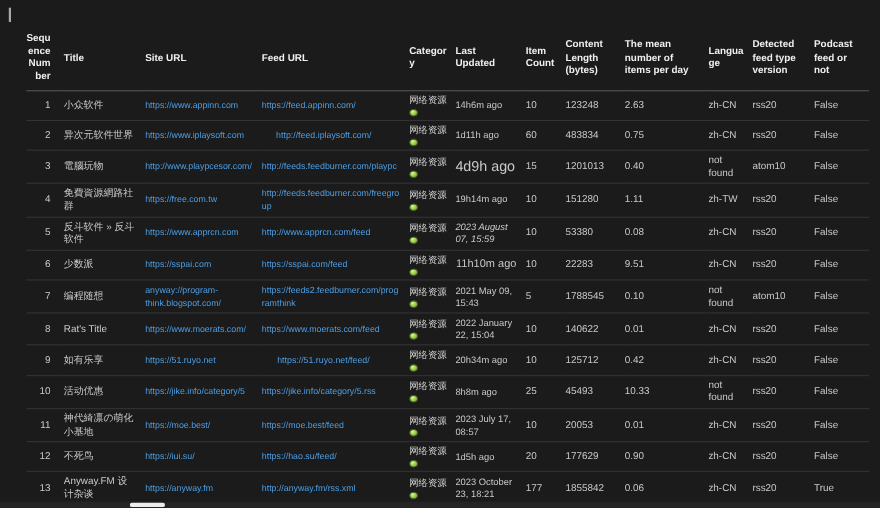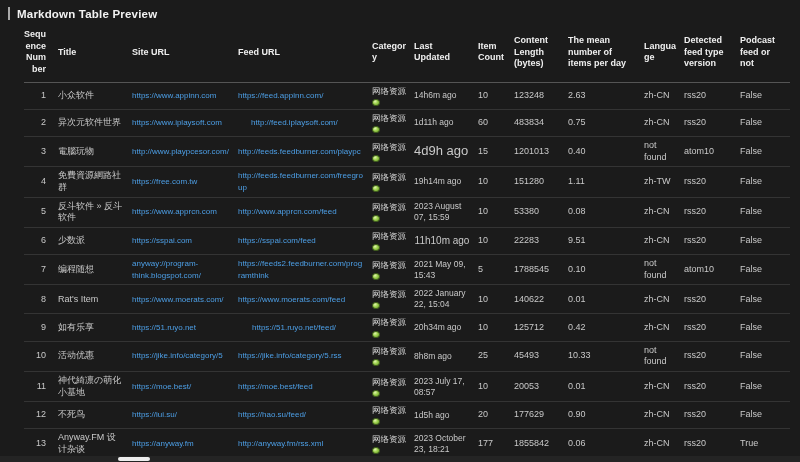--- a/index.html
+++ b/index.html
@@ -70,21 +70,20 @@
   .hscrollbar .thumb {
     position: absolute; left: 118px; top: 1px; width: 32px; height: 4px;
     background: #ededed; border-radius: 2px;
   }
 </style>
 </head>
 <body style="background: rgb(27, 27, 27);">
 
 <div class="page-title-bar">
   <span class="title-accent"></span>
-  <span class="page-title">Markdown Table Preview</span>
 </div>
 
 <table>
   <colgroup>
     <col class="c-seq">
       <col class="c-title">
       <col class="c-site">
       <col class="c-feed">
     <col class="c-cat">
       <col class="c-updated">
@@ -196,21 +195,21 @@
     <td class="al-right">5</td>
     <td>反斗软件 » 反斗软件</td>
     <td><a class="link url" style="color: rgb(77, 159, 230);">https://www.apprcn.com</a></td>
     <td><a class="link url" style="color: rgb(77, 159, 230);">http://www.apprcn.com/feed</a></td>
     <td>
       <div class="cat-stack">
         <span class="cat-label">网络资源</span>
         <span class="cat-dot"></span>
       </div>
     </td>
-    <td style="font-size:8.5px;">2023 August 07, 15:59</td>
+    <td style="font-size:8.5px;font-style:italic;">2023 August 07, 15:59</td>
     <td>10</td>
     <td>53380</td>
     <td>0.08</td>
     <td>zh-CN</td>
     <td>rss20</td>
     <td>False</td>
   </tr>
 
   <tr>
     <td class="al-right">6</td>
@@ -247,21 +246,21 @@
     <td>5</td>
     <td>1788545</td>
     <td>0.10</td>
     <td>not found</td>
     <td>atom10</td>
     <td>False</td>
   </tr>
 
   <tr>
     <td class="al-right">8</td>
-    <td>Rat's Item</td>
+    <td>Rat's Title</td>
     <td><a class="link url" style="color: rgb(77, 159, 230);">https://www.moerats.com/</a></td>
     <td><a class="link url" style="color: rgb(77, 159, 230);">https://www.moerats.com/feed</a></td>
     <td>
       <div class="cat-stack">
         <span class="cat-label">网络资源</span>
         <span class="cat-dot"></span>
       </div>
     </td>
     <td style="font-size:8.5px;">2022 January 22, 15:04</td>
     <td>10</td>

